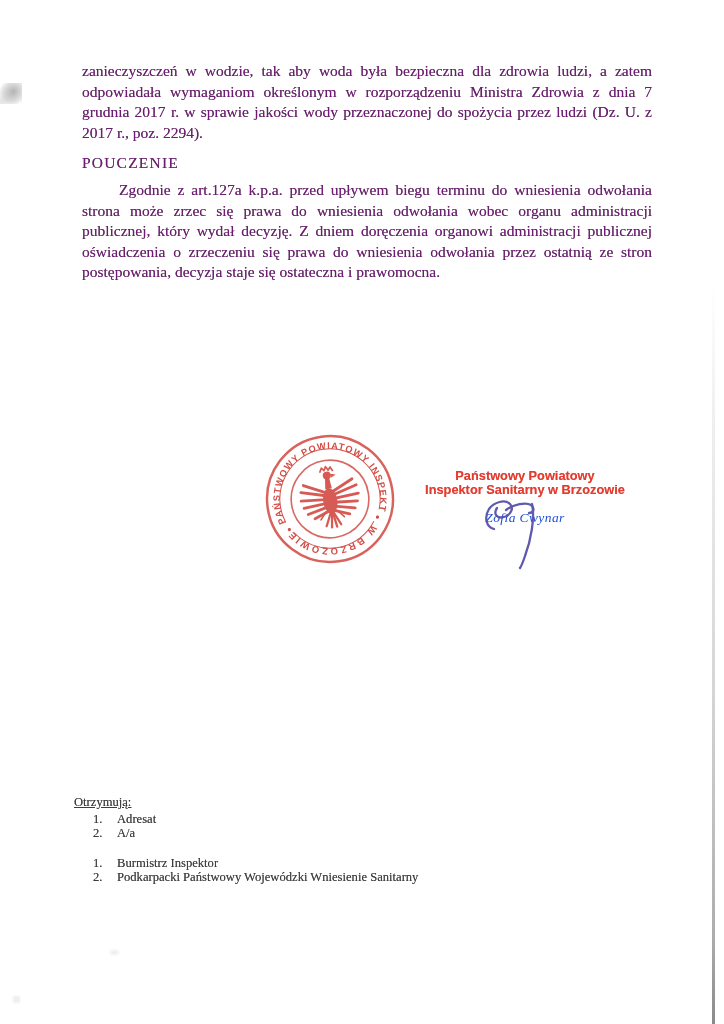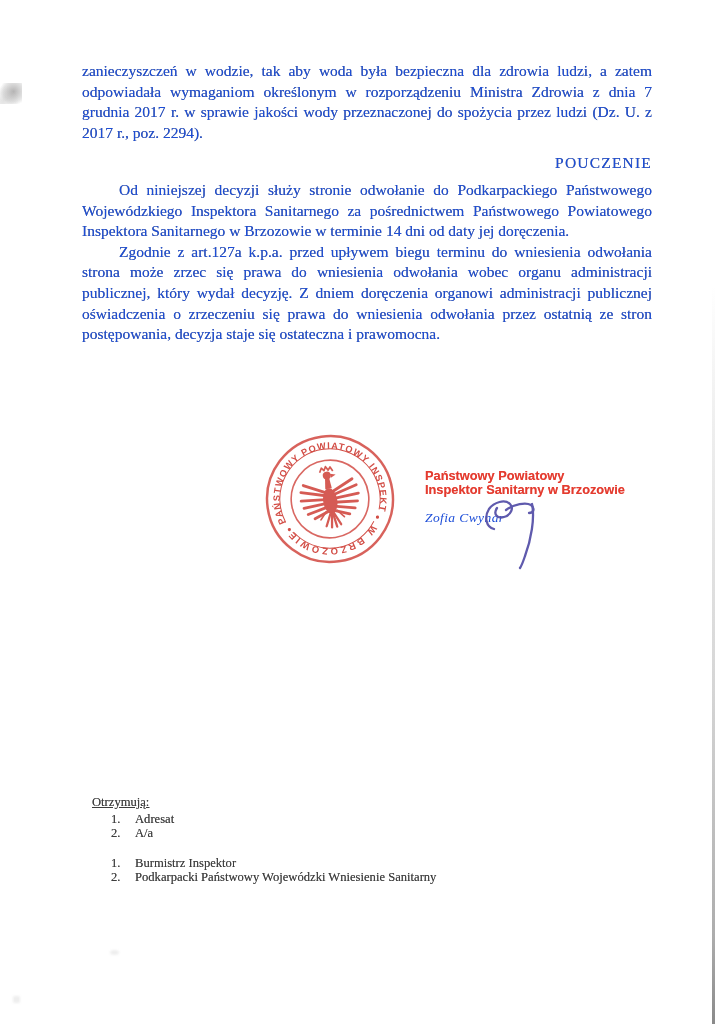--- a/index.html
+++ b/index.html
@@ -5,62 +5,62 @@
   html,body{margin:0;padding:0;}
   body{
     width:724px;height:1024px;background:#ffffff;position:relative;overflow:hidden;
     font-family:"Liberation Serif", serif;
   }
   .page{position:absolute;inset:0;background:#ffffff;}
 
   
   .doc-body{
     position:absolute;left:82px;top:61px;width:570px;
-    font-size:15.5px;line-height:20.6px;color:#1d4ed8;
+    font-size:15.5px;line-height:20.6px;color:#701a75;
     text-align:justify;
     text-shadow:0 0 .45px rgba(70,70,70,.75);
   }
   .doc-body p{margin:0;}
   .indent{text-indent:37px;}
   .pouczenie{
-    margin:10px 0 6px 0;text-align:right;letter-spacing:1.2px;
+    margin:10px 0 6px 0;text-align:left;letter-spacing:1.2px;
     font-size:15.5px;
   }
 
   
   .stamp{
     position:absolute;left:259px;top:428px;width:142px;height:142px;
     filter:blur(.35px);opacity:.93;
   }
   .stamp-arc-text{
     font-family:"Liberation Sans", sans-serif;font-weight:bold;
     font-size:9.8px;letter-spacing:1.15px;fill:#cf4038;
   }
   .stamp-arc-text-bottom{
     font-family:"Liberation Sans", sans-serif;font-weight:bold;
     font-size:10px;letter-spacing:2.4px;fill:#cf4038;
   }
 
   
   .sig-block{
-    position:absolute;left:425px;top:469px;width:200px;text-align:left;
+    position:absolute;left:425px;top:469px;width:200px;text-align:center;
   }
   .sig-title{
     font-family:"Liberation Sans", sans-serif;font-weight:bold;
     font-size:12.8px;line-height:13.6px;color:#e43b2f;
     text-shadow:0 0 .4px rgba(228,59,47,.6);
   }
   .sig-name{
     margin-top:14px;font-family:"Liberation Serif", serif;font-style:italic;
     font-size:13.5px;color:#1d4ed8;letter-spacing:.4px;
   }
   .ink-signature{position:absolute;left:470px;top:495px;width:100px;height:85px;overflow:visible;}
 
   
-  .dist{position:absolute;left:92px;top:796px;width:560px;
+  .dist{position:absolute;left:74px;top:796px;width:560px;
     font-size:12.6px;line-height:12.8px;color:#3d3d3d;
     text-shadow:0 0 .4px rgba(70,70,70,.7);}
   .dist-heading{text-decoration:underline;margin:0 0 4px 0;}
   .dist-item{display:flex;margin:0 0 1.6px 0;}
   .dist-num{width:24px;margin-left:19px;flex:none;}
   .dist-gap{height:15px;}
 
   
   .smudge-topleft{
     position:absolute;left:0;top:83px;width:22px;height:21px;
@@ -87,21 +87,20 @@
 <div class="page">
 
   <div class="smudge-topleft"></div>
   <div class="edge-line-right"></div>
   <div class="speck1"></div>
   <div class="speck2"></div>
 
   <div class="doc-body">
     <p>zanieczyszczeń w wodzie, tak aby woda była bezpieczna dla zdrowia ludzi, a zatem odpowiadała wymaganiom określonym w rozporządzeniu Ministra Zdrowia z dnia 7 grudnia 2017 r. w sprawie jakości wody przeznaczonej do spożycia przez ludzi (Dz. U. z 2017 r., poz. 2294).</p>
     <div class="pouczenie">POUCZENIE</div>
-    <p class="indent">Od niniejszej decyzji służy stronie odwołanie do Podkarpackiego Państwowego Wojewódzkiego Inspektora Sanitarnego za pośrednictwem Państwowego Powiatowego Inspektora Sanitarnego w Brzozowie w terminie 14 dni od daty jej doręczenia.</p>
     <p class="indent">Zgodnie z art.127a k.p.a. przed upływem biegu terminu do wniesienia odwołania strona może zrzec się prawa do wniesienia odwołania wobec organu administracji publicznej, który wydał decyzję. Z dniem doręczenia organowi administracji publicznej oświadczenia o zrzeczeniu się prawa do wniesienia odwołania przez ostatnią ze stron postępowania, decyzja staje się ostateczna i prawomocna.</p>
   </div>
 
   <svg class="stamp" viewBox="0 0 150 150">
     <g transform="rotate(-8 75 75)" stroke="#cf4038" fill="none">
       <circle cx="75" cy="75" r="66.5" stroke-width="2.6" opacity=".88"></circle>
       <circle cx="75" cy="75" r="41" stroke-width="1.7" opacity=".85"></circle>
       <path id="arcTop" d="M 25.2,93.1 A 53,53 0 1 1 124.8,93.1"></path>
       <path id="arcBot" d="M 117.6,104.8 A 52,52 0 0 1 32.4,104.8"></path>
       <text class="stamp-arc-text" stroke="none">

